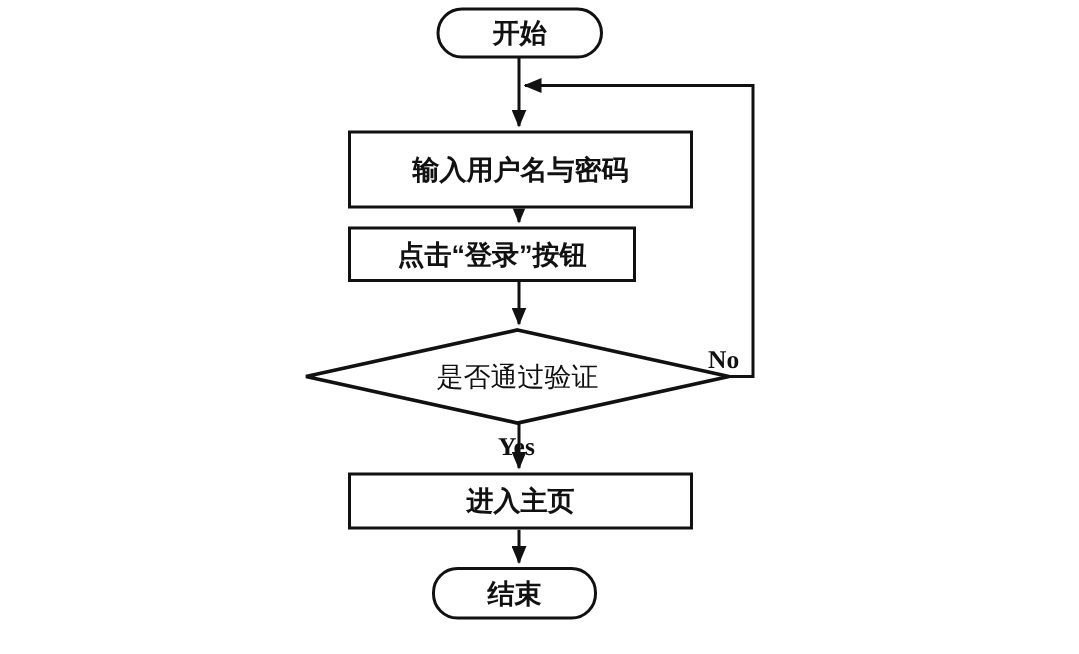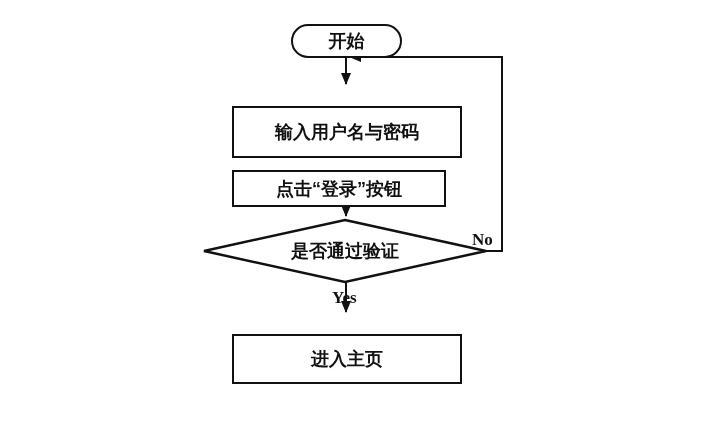--- a/index.html
+++ b/index.html
@@ -37,40 +37,39 @@
     box-sizing: border-box;
     background: #ffffff;
     border: 2.5px solid #111111;
     display: flex;
     align-items: center;
     justify-content: center;
     font-weight: bold;
     font-size: 18px;
     color: #111111;
     white-space: nowrap;
-    margin-top: 19px;
   }
   .terminator {
     border-radius: 17px;
   }
   .node-start   { left: 291px; top: 5px;   width: 111px; height: 34px; }
   .node-input   { left: 232px; top: 87px;  width: 230px; height: 52px; }
-  .node-click   { left: 232px; top: 151px; width: 214px; height: 37px; }
-  .node-home    { left: 232px; top: 315px; width: 230px; height: 50px; }
+  .node-click   { left: 232px; top: 151px; width: 192px; height: 37px; }
+  .node-home    { left: 232px; top: 315px; width: 230px; height: 38px; }
   .node-end     { left: 288px; top: 378px; width: 110px; height: 35px; }
   .decision-label {
     position: absolute;
     left: 225px;
     top: 239px;
     width: 240px;
     height: 24px;
     display: flex;
     align-items: center;
     justify-content: center;
-    font-weight: bold;
+    font-weight: normal;
     font-size: 18px;
     color: #111111;
     white-space: nowrap;
   }
   .edge-label {
     position: absolute;
     font-family: "Liberation Serif", serif;
     font-weight: bold;
     font-size: 17px;
     color: #111111;
@@ -119,17 +118,20 @@
   </div>
 
   <div class="decision-label">
     <span>是否通过验证</span>
   </div>
 
   <div class="node node-home">
     <span>进入主页</span>
   </div>
 
+  <div class="node terminator node-end">
+    <span>结束</span>
+  </div>
 
   <span class="edge-label label-yes">Yes</span>
   <span class="edge-label label-no">No</span>
 
 </div>
 
 </body></html>

